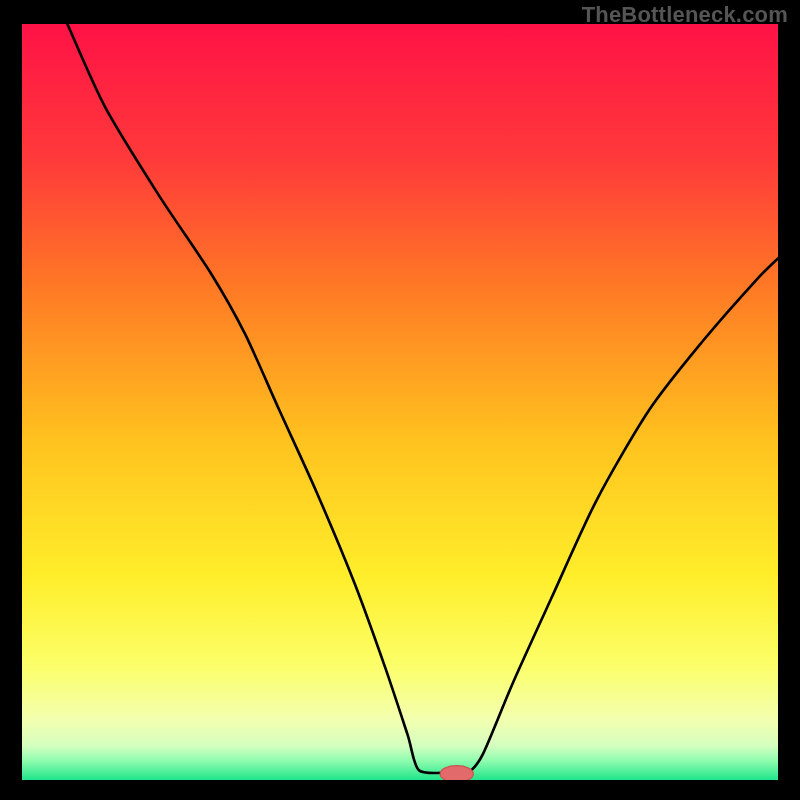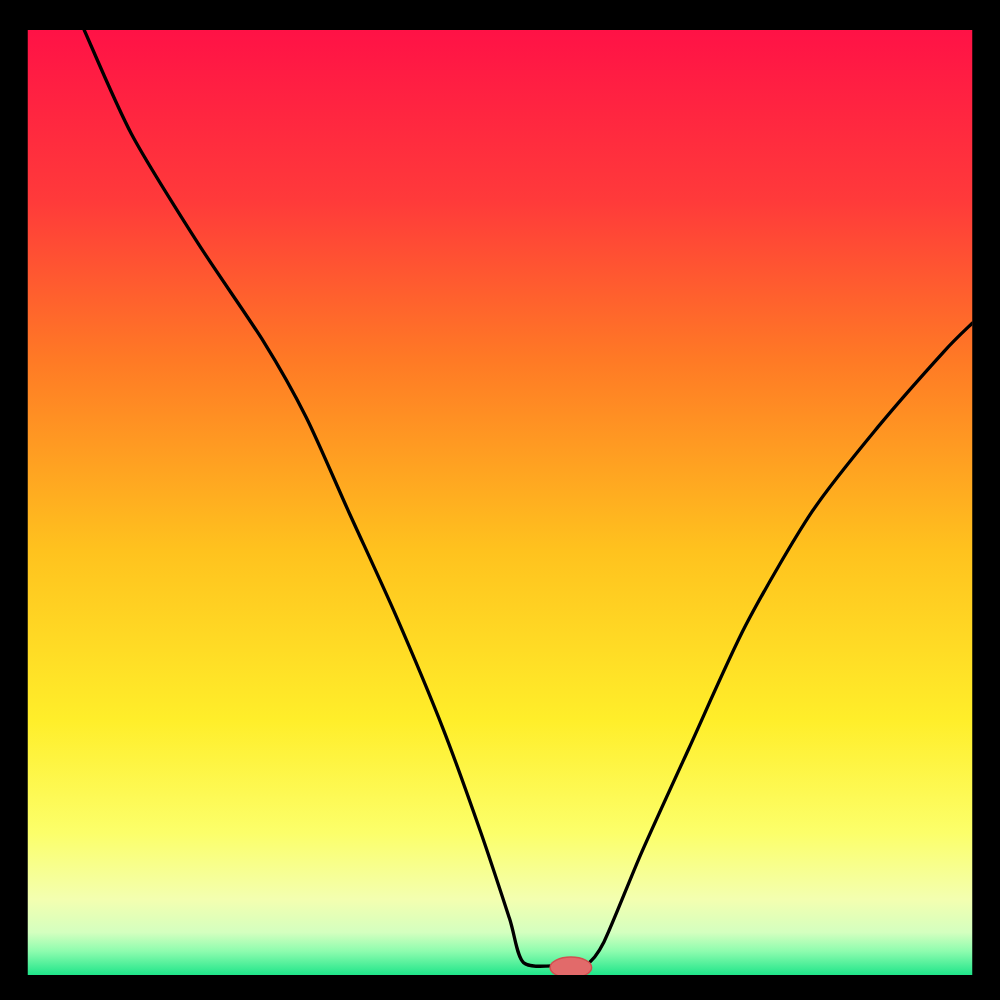--- a/index.html
+++ b/index.html
@@ -36,20 +36,21 @@
     box-sizing: border-box;
   }
   svg {
     display: block;
   }
 </style>
 </head>
 <body>
 
 <div class="container">
+  <div class="watermark">TheBottleneck.com</div>
   <div class="plot">
     <svg id="chart-svg" width="756" height="756" viewBox="0 0 100 100" preserveAspectRatio="none">
       <defs>
         <linearGradient id="bg-grad" x1="0" y1="0" x2="0" y2="1">
             <stop offset="0%" stop-color="#ff1246"></stop>
             <stop offset="18%" stop-color="#ff3a3a"></stop>
             <stop offset="35%" stop-color="#ff7a25"></stop>
             <stop offset="55.00000000000001%" stop-color="#ffc21e"></stop>
             <stop offset="73%" stop-color="#ffee2a"></stop>
             <stop offset="85%" stop-color="#fcff6a"></stop>

